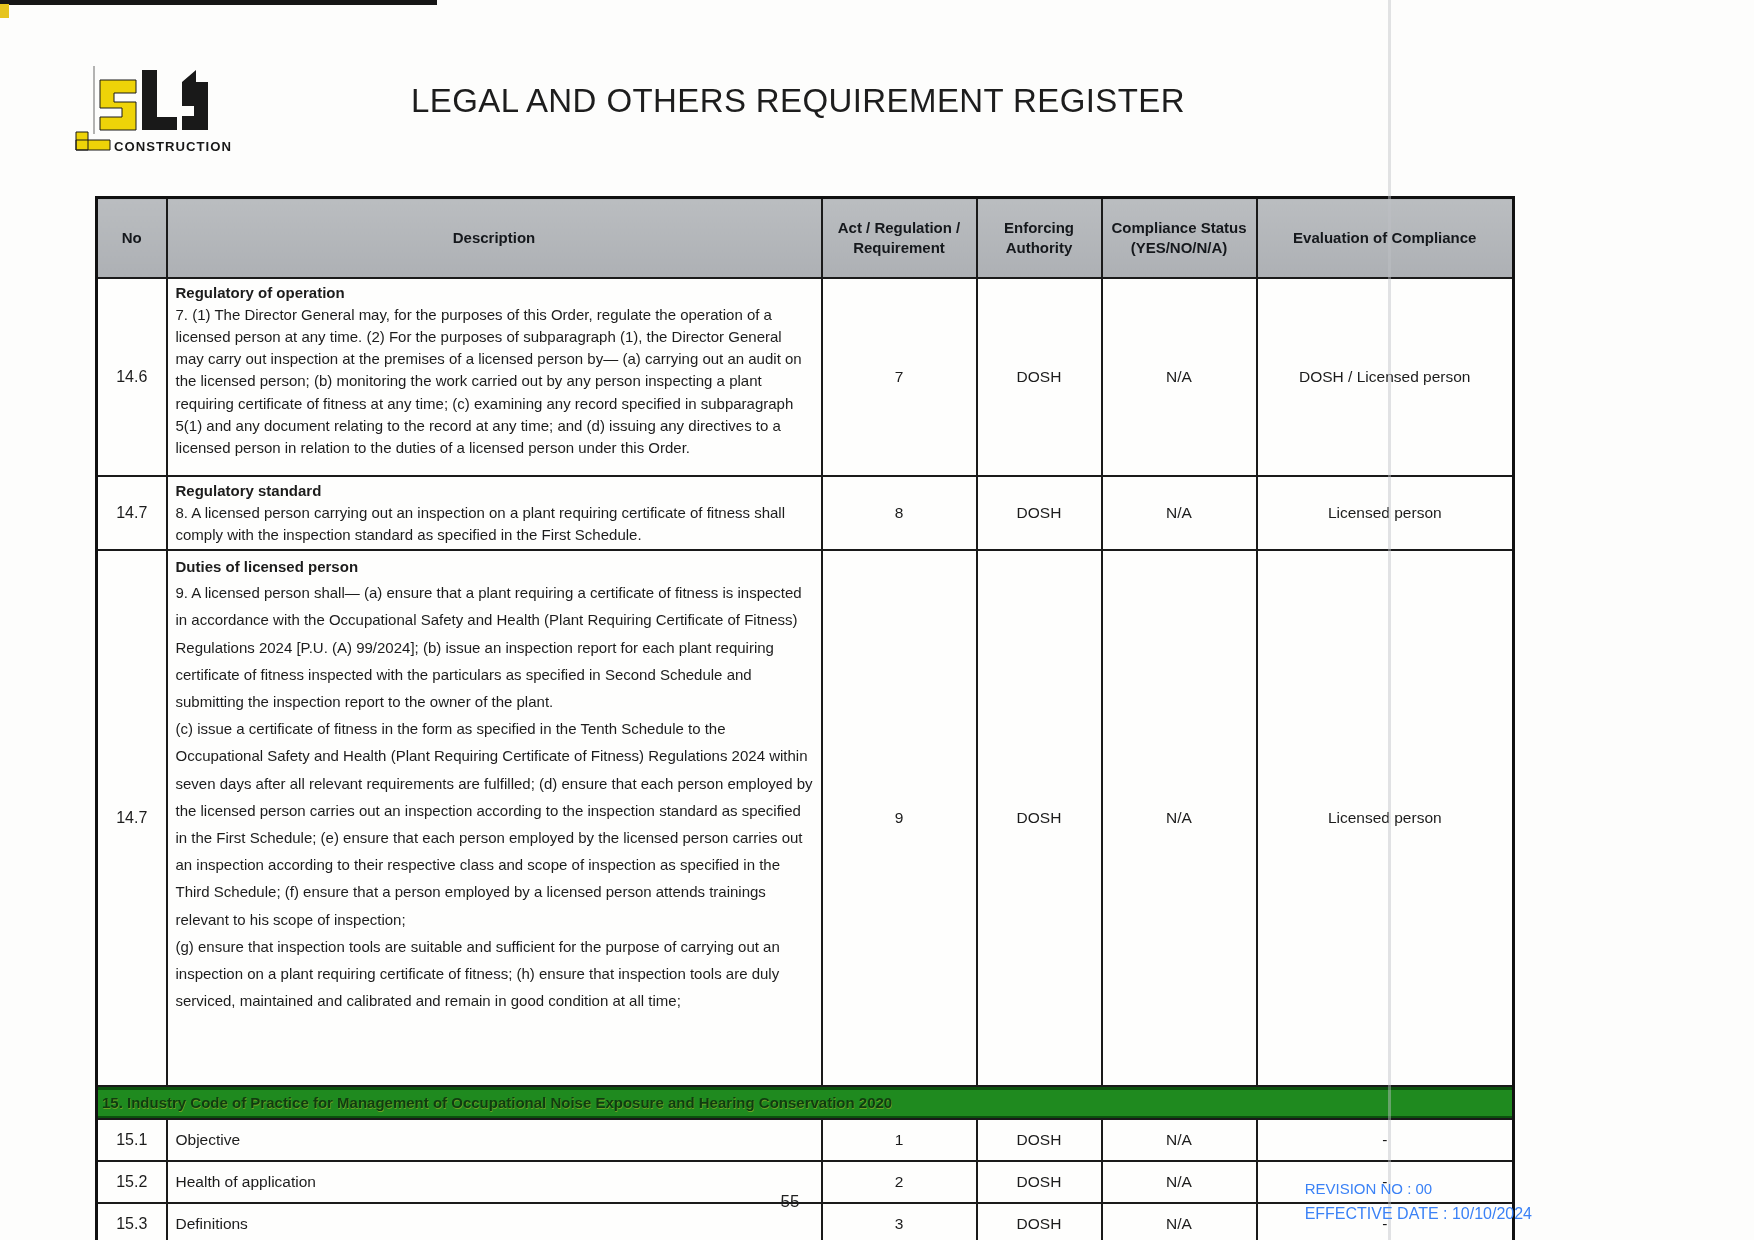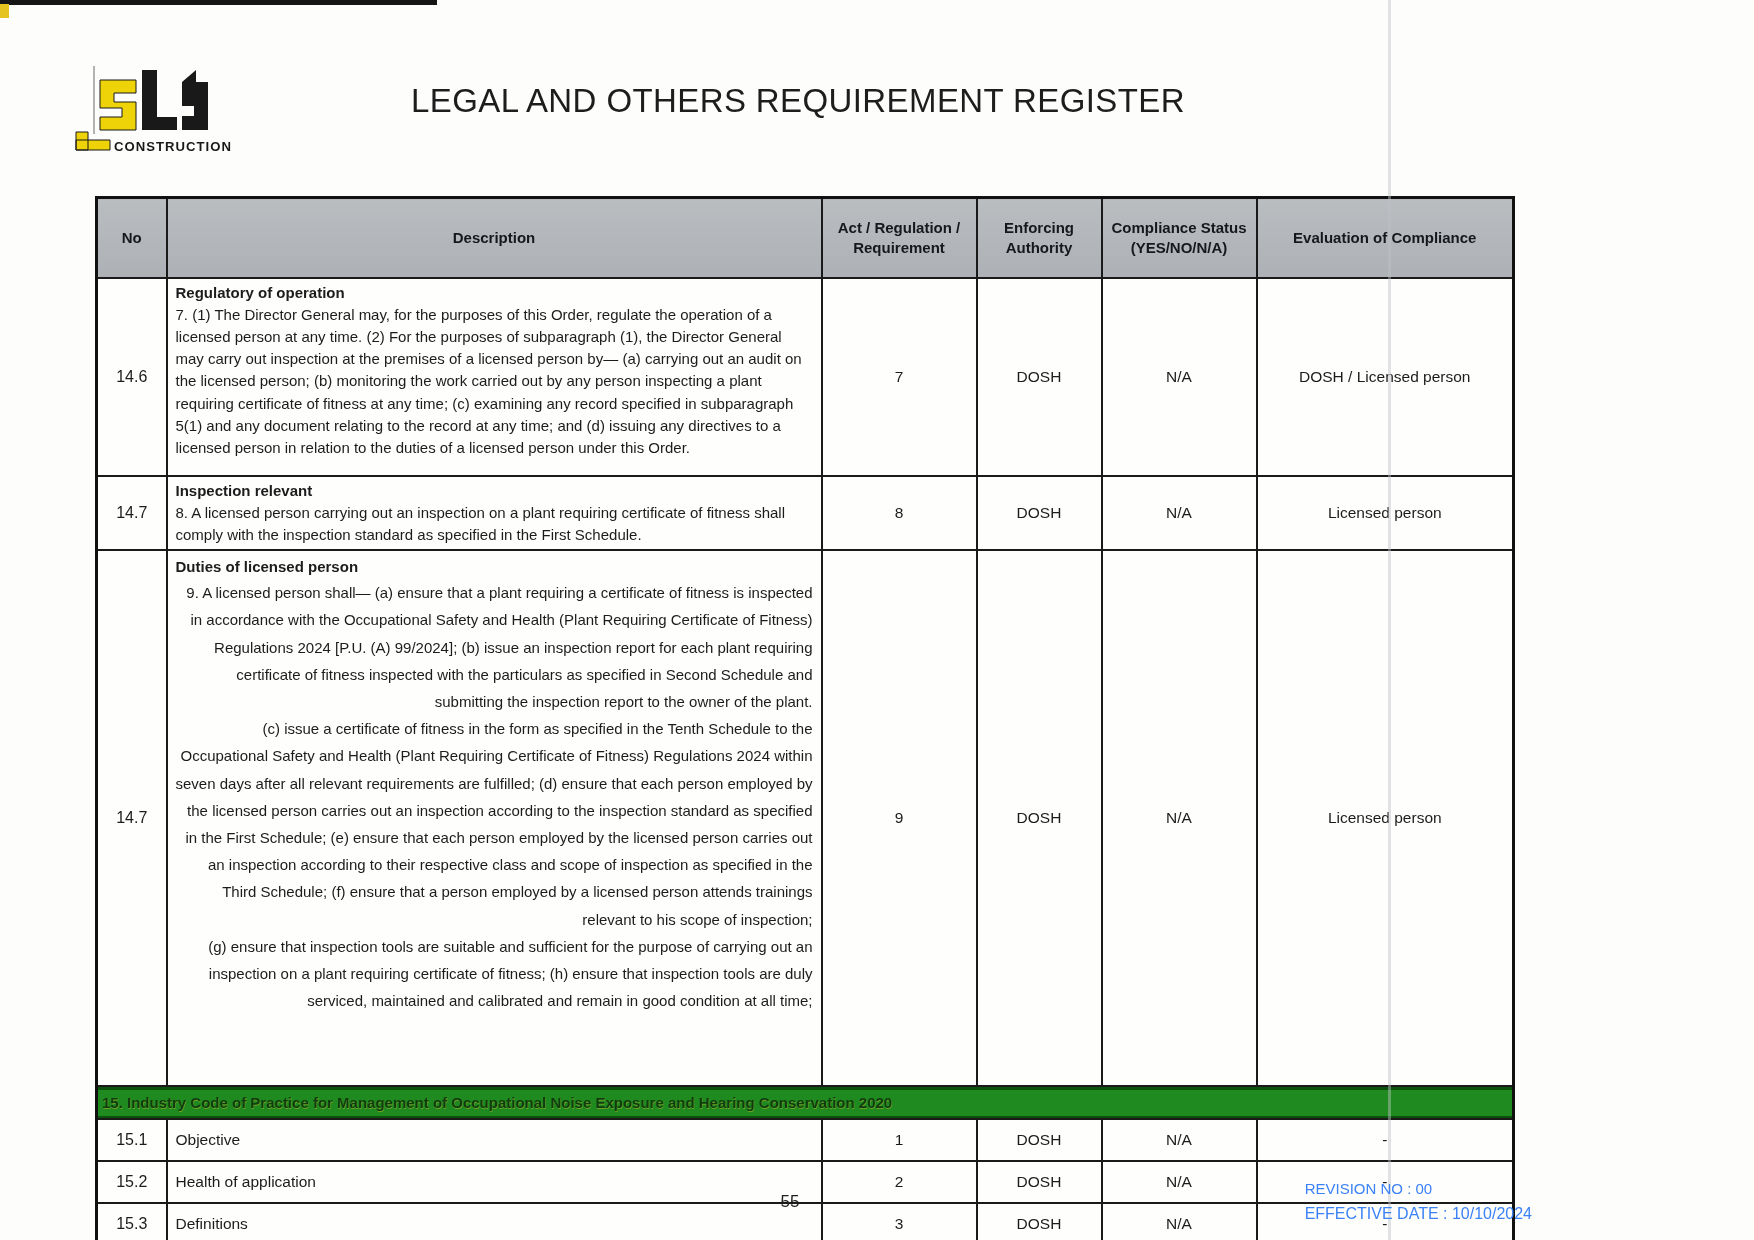--- a/index.html
+++ b/index.html
@@ -32,21 +32,21 @@
   }
   .register thead th{
     height:80px;background:linear-gradient(180deg,#babdc0,#adb0b4);
     font-size:15px;font-weight:bold;color:#15181c;text-align:center;
     white-space:pre-line;line-height:20px;padding:4px;
   }
   td.no{ text-align:center;vertical-align:middle;font-size:16px; }
   td.desc{ vertical-align:top;padding:3px 8px 3px 8px;font-size:15px;border-radius:19px; }
   .desc-title{font-weight:bold;line-height:22px;}
   .desc-body{line-height:22.3px;white-space:pre-line;}
-  tr.row-147b .desc-body{line-height:27.2px;text-align:right;}
+  tr.row-147b .desc-body{line-height:27.2px;}
   tr.row-147b .desc-title{line-height:25px;}
   td.ctr{ text-align:center;vertical-align:middle;font-size:15.5px;padding:2px 6px; }
   tr.row-146 td{height:198px;}
   tr.row-147a td{height:68px;}
   tr.row-147b td{height:536px;}
   tr.section td{
     height:33px;background:#1f8a1f;
     box-shadow:inset 0 3px 0 #0b520d, inset 0 -2px 0 #0b520d;
     font-size:15px;font-weight:bold;color:#103c10;
     text-shadow:0.5px 0.5px 0 rgba(205,190,45,0.45);
@@ -117,21 +117,21 @@
           <div class="desc-body">7. (1) The Director General may, for the purposes of this Order, regulate the operation of a licensed person at any time. (2) For the purposes of subparagraph (1), the Director General may carry out inspection at the premises of a licensed person by— (a) carrying out an audit on the licensed person; (b) monitoring the work carried out by any person inspecting a plant requiring certificate of fitness at any time; (c) examining any record specified in subparagraph 5(1) and any document relating to the record at any time; and (d) issuing any directives to a licensed person in relation to the duties of a licensed person under this Order.</div>
         </td>
         <td class="ctr">7</td>
         <td class="ctr">DOSH</td>
         <td class="ctr">N/A</td>
         <td class="ctr">DOSH / Licensed person</td>
       </tr>
       <tr class="row-147a">
         <td class="no">14.7</td>
         <td class="desc">
-          <div class="desc-title">Inspection relevant</div>
+          <div class="desc-title">Regulatory standard</div>
           <div class="desc-body">8. A licensed person carrying out an inspection on a plant requiring certificate of fitness shall comply with the inspection standard as specified in the First Schedule.</div>
         </td>
         <td class="ctr">8</td>
         <td class="ctr">DOSH</td>
         <td class="ctr">N/A</td>
         <td class="ctr">Licensed person</td>
       </tr>
       <tr class="row-147b">
         <td class="no">14.7</td>
         <td class="desc">

